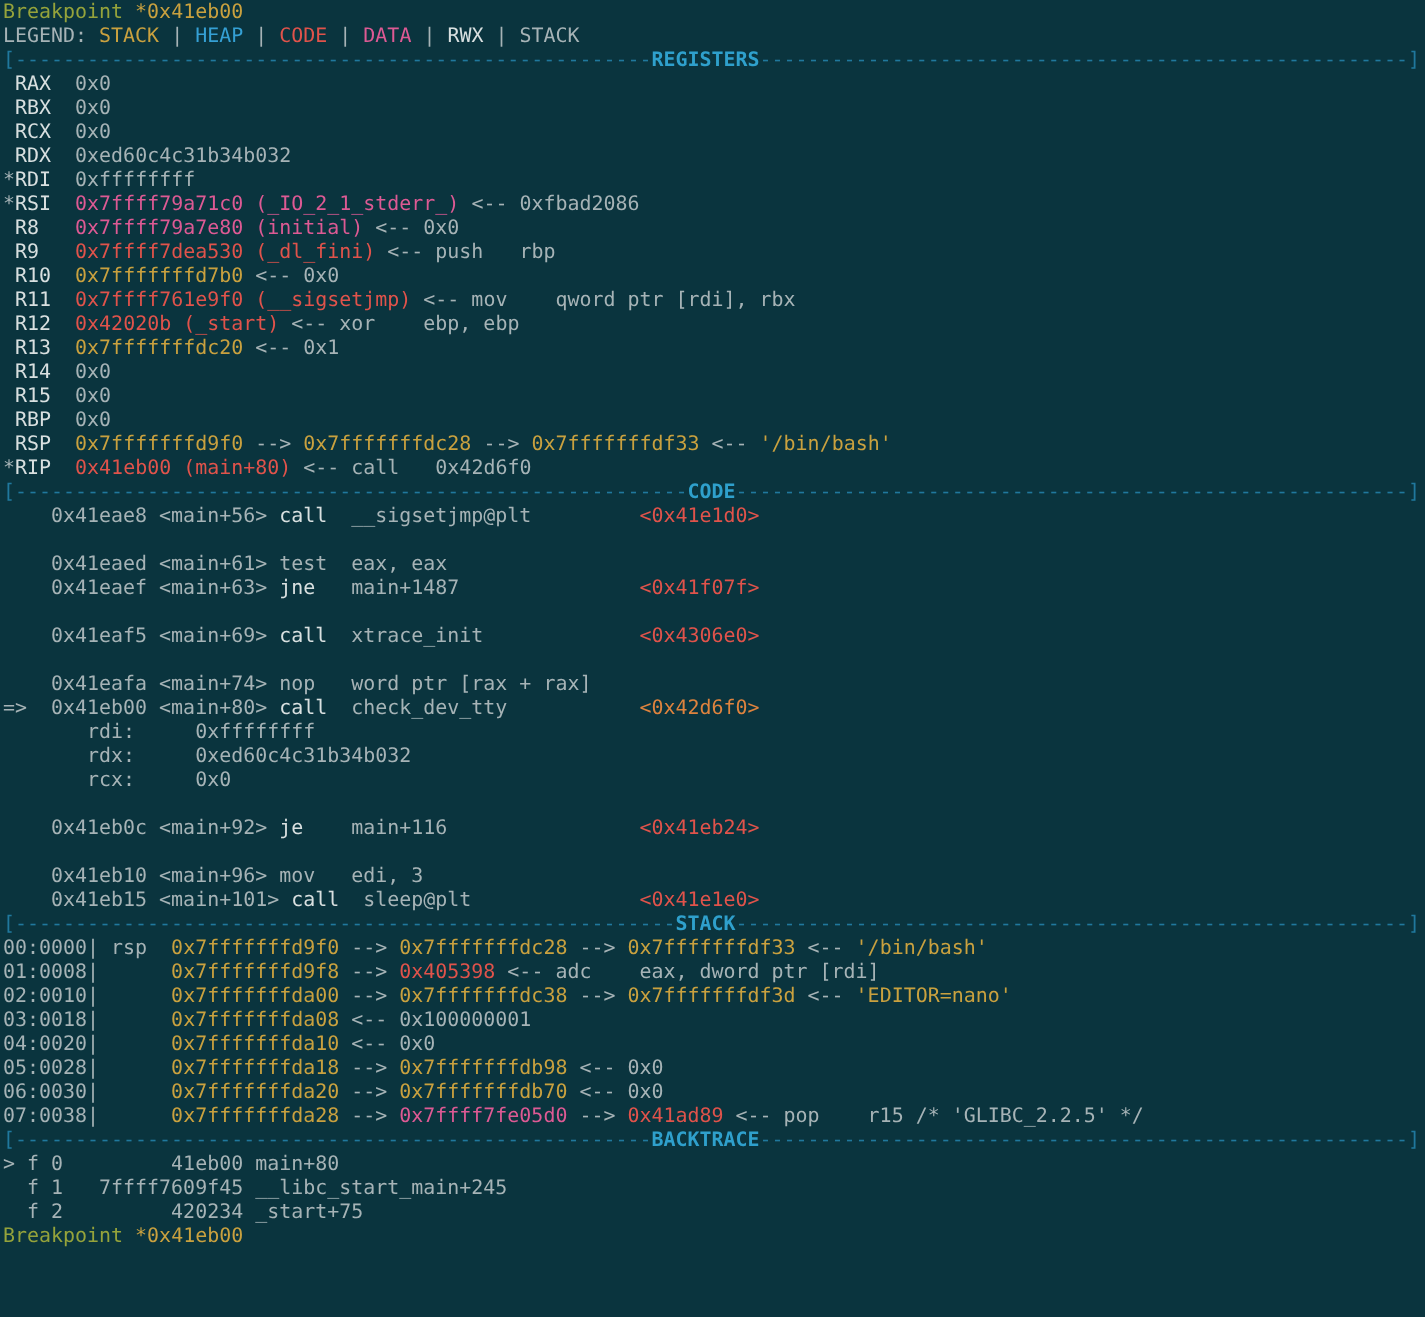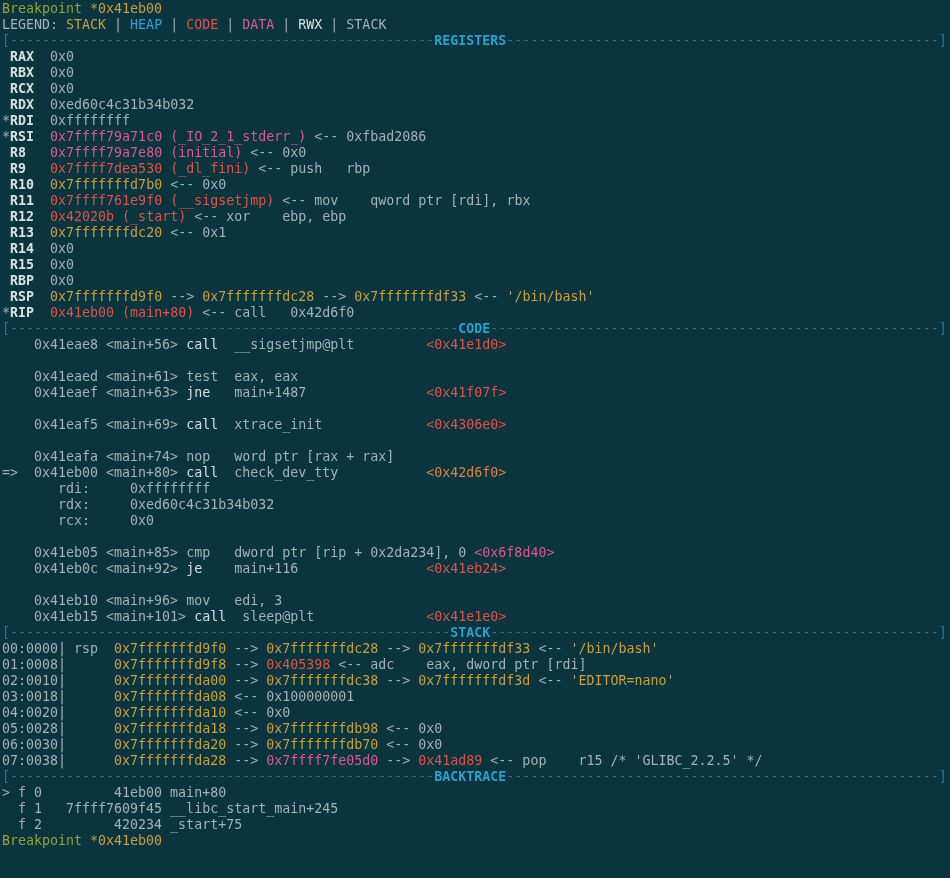--- a/index.html
+++ b/index.html
@@ -17,21 +17,21 @@
     font-size:13.3px;line-height:16px;
   }
   .line{height:16px;white-space:pre;color:var(--fg)}
   .s{color:var(--fg)}
   .s.y{color:var(--yellow)}
   .s.r{color:var(--red)}
   .s.p{color:var(--pink)}
   .s.bl{color:var(--blue)}
   .s.o{color:var(--orange)}
   .s.gn{color:var(--green)}
-  .s.rn{color:var(--bright);font-weight:bold}
+  .s.rn{color:var(--bright);font-weight:normal}
   .s.mn{color:var(--bright);font-weight:normal}
   .s.u{color:var(--bright);}
   .s.dv{color:var(--divider)}
   .s.dvl{color:var(--divLabel);font-weight:bold}
 </style>
 </head>
 <body>
 
 <div id="terminal">
     <div class="line"><span class="s gn">Breakpoint</span><span class="s y"> *0x41eb00</span></div>
@@ -61,21 +61,20 @@
     <div class="line"><span class="s">    0x41eaef &lt;main+63&gt; </span><span class="s mn">jne</span><span class="s">   main+1487</span><span class="s">               </span><span class="s r">&lt;0x41f07f&gt;</span></div>
     <div class="line"></div>
     <div class="line"><span class="s">    0x41eaf5 &lt;main+69&gt; </span><span class="s mn">call</span><span class="s">  xtrace_init</span><span class="s">             </span><span class="s r">&lt;0x4306e0&gt;</span></div>
     <div class="line"></div>
     <div class="line"><span class="s">    0x41eafa &lt;main+74&gt; </span><span class="s">nop</span><span class="s">   word ptr [rax + rax]</span></div>
     <div class="line"><span class="s">=&gt;  0x41eb00 &lt;main+80&gt; </span><span class="s mn">call</span><span class="s">  check_dev_tty</span><span class="s">           </span><span class="s o">&lt;0x42d6f0&gt;</span></div>
     <div class="line"><span class="s">       rdi:     0xffffffff</span></div>
     <div class="line"><span class="s">       rdx:     0xed60c4c31b34b032</span></div>
     <div class="line"><span class="s">       rcx:     0x0</span></div>
     <div class="line"></div>
-    <div class="line"><span class="s">    0x41eb05 &lt;main+85&gt; </span><span class="s">cmp</span><span class="s">   dword ptr [rip + 0x2da234], 0 </span><span class="s p">&lt;0x6f8d40&gt;</span></div>
     <div class="line"><span class="s">    0x41eb0c &lt;main+92&gt; </span><span class="s mn">je</span><span class="s">    main+116</span><span class="s">                </span><span class="s r">&lt;0x41eb24&gt;</span></div>
     <div class="line"></div>
     <div class="line"><span class="s">    0x41eb10 &lt;main+96&gt; </span><span class="s">mov</span><span class="s">   edi, 3</span></div>
     <div class="line"><span class="s">    0x41eb15 &lt;main+101&gt; </span><span class="s mn">call</span><span class="s">  sleep@plt</span><span class="s">              </span><span class="s r">&lt;0x41e1e0&gt;</span></div>
     <div class="line"><span class="s dv">[-------------------------------------------------------</span><span class="s dvl">STACK</span><span class="s dv">--------------------------------------------------------]</span></div>
     <div class="line"><span class="s">00:0000| rsp  </span><span class="s y">0x7fffffffd9f0</span><span class="s"> --&gt; </span><span class="s y">0x7fffffffdc28</span><span class="s"> --&gt; </span><span class="s y">0x7fffffffdf33</span><span class="s"> &lt;-- </span><span class="s y">'/bin/bash'</span></div>
     <div class="line"><span class="s">01:0008|      </span><span class="s y">0x7fffffffd9f8</span><span class="s"> --&gt; </span><span class="s r">0x405398</span><span class="s"> &lt;-- adc    eax, dword ptr [rdi]</span></div>
     <div class="line"><span class="s">02:0010|      </span><span class="s y">0x7fffffffda00</span><span class="s"> --&gt; </span><span class="s y">0x7fffffffdc38</span><span class="s"> --&gt; </span><span class="s y">0x7fffffffdf3d</span><span class="s"> &lt;-- </span><span class="s y">'EDITOR=nano'</span></div>
     <div class="line"><span class="s">03:0018|      </span><span class="s y">0x7fffffffda08</span><span class="s"> &lt;-- 0x100000001</span></div>
     <div class="line"><span class="s">04:0020|      </span><span class="s y">0x7fffffffda10</span><span class="s"> &lt;-- 0x0</span></div>

